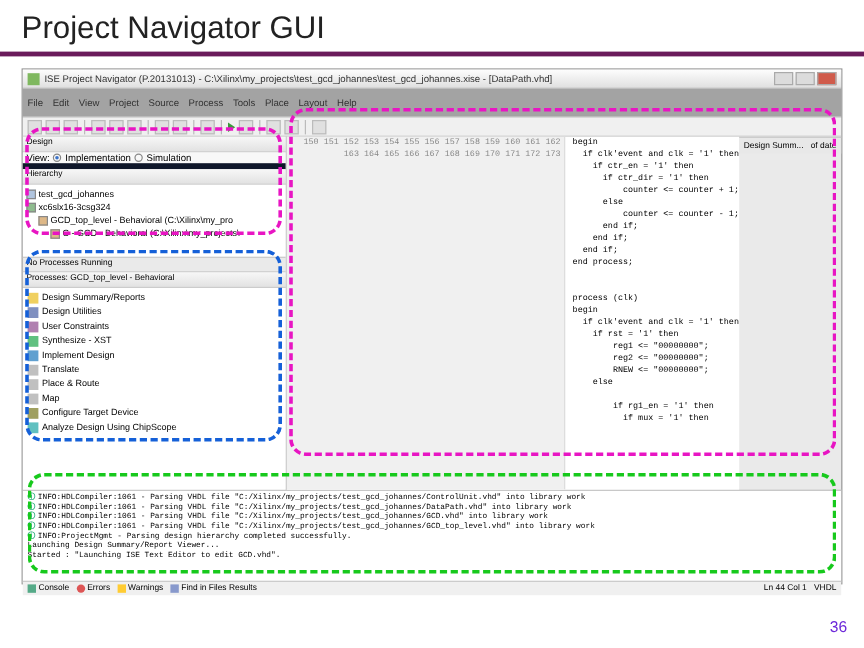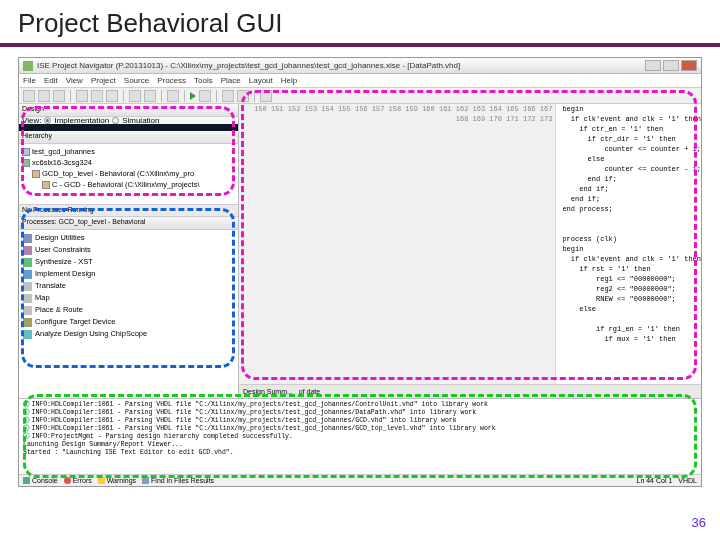--- a/index.html
+++ b/index.html
@@ -5,29 +5,29 @@
   * { box-sizing: border-box; margin: 0; padding: 0; }
   body { width: 720px; height: 540px; font-family: Arial, sans-serif; font-size: 8px; background: #fff; overflow: hidden; position: relative; }
   .slide-title { font-size: 26px; font-weight: normal; padding: 8px 18px 4px; color: #222; border-bottom: 4px solid #6a1b5b; }
   .app-window { margin: 10px 18px 0; border: 1px solid #999; background: #eaeaea; height: 430px; position: relative; }
   .titlebar { height: 16px; background: linear-gradient(#fdfdfd,#e0e0e0); display: flex; align-items: center; padding: 0 4px; border-bottom: 1px solid #bbb; }
   .titlebar-icon { width: 10px; height: 10px; background: #7fb85f; margin-right: 4px; }
   .titlebar-text { flex: 1; font-size: 8px; color: #333; overflow: hidden; white-space: nowrap; }
   .win-btns { display: flex; gap: 2px; }
   .win-btn { width: 16px; height: 11px; background: #dcdcdc; border: 1px solid #aaa; }
   .win-btn.close { background: #d05a4a; }
-  .menubar { height: 14px; background: #ffffff; display: flex; align-items: center; padding: 0 4px; border-bottom: 1px solid #ccc; }
+  .menubar { height: 24px; background: #a3a3a3; display: flex; align-items: center; padding: 0 4px; border-bottom: 1px solid #ccc; }
   .menubar span { margin-right: 8px; color: #333; cursor: default; }
   .toolbar { height: 16px; background: #f0f0f0; display: flex; align-items: center; padding: 0 4px; border-bottom: 1px solid #ccc; gap: 3px; }
   .tb-btn { width: 12px; height: 12px; background: #e0e0e0; border: 1px solid #bbb; }
   .tb-sep { width: 1px; height: 12px; background: #bbb; margin: 0 2px; }
   .main-area { display: flex; height: calc(100% - 16px - 14px - 16px - 76px - 12px); }
   .left-pane { width: 220px; border-right: 1px solid #bbb; display: flex; flex-direction: column; }
   .panel-hdr { height: 13px; background: linear-gradient(#f7f7f7,#e2e2e2); border-bottom: 1px solid #ccc; font-size: 7px; padding: 1px 3px; }
-  .view-row { height: 14px; display: flex; align-items: center; padding: 0 3px; border-bottom: 7px solid #0f172a; background: #f8f8f8; gap: 3px; }
+  .view-row { height: 14px; display: flex; align-items: center; padding: 0 3px; border-bottom: 5px solid #0f172a; background: #f8f8f8; gap: 3px; }
   .radio { width: 7px; height: 7px; border: 1px solid #888; border-radius: 50%; display: inline-block; }
   .radio.sel::after { content: ""; display: block; width: 3px; height: 3px; background: #3a72c9; border-radius: 50%; margin: 1px; }
   .hierarchy { padding: 2px 3px; background: #fff; height: 60px; overflow: hidden; font-size: 7.5px; line-height: 11px; }
   .tree-item { white-space: nowrap; display: flex; align-items: center; gap: 2px; }
   .tree-icon { width: 8px; height: 8px; background: #b0c4de; border: 1px solid #888; display: inline-block; }
   .tree-icon.chip { background: #8fbc8f; }
   .tree-icon.vhdl { background: #deb887; }
   .indent1 { padding-left: 10px; }
   .indent2 { padding-left: 20px; text-align: center; }
   .indent3 { padding-left: 30px; }
@@ -37,21 +37,21 @@
   .proc-icon { width: 9px; height: 9px; display: inline-block; }
   .pi-report { background: #f0d060; }
   .pi-tools { background: #8090c0; }
   .pi-user { background: #b080b0; }
   .pi-syn { background: #60c080; }
   .pi-impl { background: #60a0d0; }
   .pi-sub { background: #c0c0c0; }
   .pi-prog { background: #d08060; }
   .pi-cfg { background: #a0a060; }
   .pi-scope { background: #60c0c0; }
-  .right-pane { flex: 1; display: flex; flex-direction: column; }
+  .right-pane { flex: 1; display: flex; flex-direction: row; }
   .line-gutter { background: #f0f0f0; border-right: 1px solid #ddd; text-align: right; padding-right: 3px; color: #888; }
   .editor-body { flex: 1; display: flex; background: #fff; font-family: 'Courier New', monospace; font-size: 7px; line-height: 10px; overflow: hidden; }
   .code-col { padding-left: 6px; white-space: pre; }
   .bottom-tabs-row { height: 14px; background: #e8e8e8; border-top: 1px solid #ccc; display: flex; align-items: center; padding: 0 4px; gap: 6px; font-size: 7px; }
   .console { height: 76px; background: #fff; border-top: 1px solid #bbb; font-family: 'Courier New', monospace; font-size: 6.5px; line-height: 8px; padding: 2px 4px; overflow: hidden; }
   .console-line { white-space: nowrap; display: flex; gap: 2px; }
   .info-icon { color: #2a7; font-weight: bold; }
   .bottom-btnbar { height: 12px; background: #f0f0f0; border-top: 1px solid #ccc; display: flex; align-items: center; padding: 0 4px; gap: 6px; font-size: 7px; }
   .bb-tab { display: flex; align-items: center; gap: 2px; }
   .bb-icon { width: 7px; height: 7px; display: inline-block; }
@@ -63,21 +63,21 @@
   
   .hl { position: absolute; border-width: 3px; border-style: dashed; border-radius: 14px; pointer-events: none; }
   .hl-magenta { border-color: #e815c3; }
   .hl-blue { border-color: #1560d8; }
   .hl-green { border-color: #17c91c; }
   .play-icon { width: 0; height: 0; border-left: 6px solid #3a9a3a; border-top: 4px solid transparent; border-bottom: 4px solid transparent; display: inline-block; }
 </style>
 </head>
 <body>
 
-<div class="slide-title">Project Behavioral GUI</div>
+<div class="slide-title">Project Navigator GUI</div>
 
 <div class="app-window">
 
   <div class="titlebar">
     <span class="titlebar-icon"></span>
     <span class="titlebar-text">ISE Project Navigator (P.20131013) - C:\Xilinx\my_projects\test_gcd_johannes\test_gcd_johannes.xise - [DataPath.vhd]</span>
     <div class="win-btns">
       <div class="win-btn"></div>
       <div class="win-btn"></div>
       <div class="win-btn close"></div>
@@ -146,20 +146,24 @@
           </div>
         <div class="tree-item indent2">
             <span class="tree-icon vhdl"></span>
             <span>C - GCD - Behavioral (C:\Xilinx\my_projects\</span>
           </div>
       </div>
       <div class="divider">No Processes Running</div>
       <div class="panel-hdr">Processes: GCD_top_level - Behavioral</div>
       <div class="processes">
         <div class="proc-item">
+            <span class="proc-icon pi-report"></span>
+            <span>Design Summary/Reports</span>
+          </div>
+        <div class="proc-item">
             <span class="proc-icon pi-tools"></span>
             <span>Design Utilities</span>
           </div>
         <div class="proc-item">
             <span class="proc-icon pi-user"></span>
             <span>User Constraints</span>
           </div>
         <div class="proc-item">
             <span class="proc-icon pi-syn"></span>
             <span>Synthesize - XST</span>
@@ -167,25 +171,25 @@
         <div class="proc-item">
             <span class="proc-icon pi-impl"></span>
             <span>Implement Design</span>
           </div>
         <div class="proc-item indent1">
             <span class="proc-icon pi-sub"></span>
             <span>Translate</span>
           </div>
         <div class="proc-item indent1">
             <span class="proc-icon pi-sub"></span>
-            <span>Map</span>
+            <span>Place &amp; Route</span>
           </div>
         <div class="proc-item indent1">
             <span class="proc-icon pi-sub"></span>
-            <span>Place &amp; Route</span>
+            <span>Map</span>
           </div>
         <div class="proc-item">
             <span class="proc-icon pi-cfg"></span>
             <span>Configure Target Device</span>
           </div>
         <div class="proc-item">
             <span class="proc-icon pi-scope"></span>
             <span>Analyze Design Using ChipScope</span>
           </div>
       </div>

